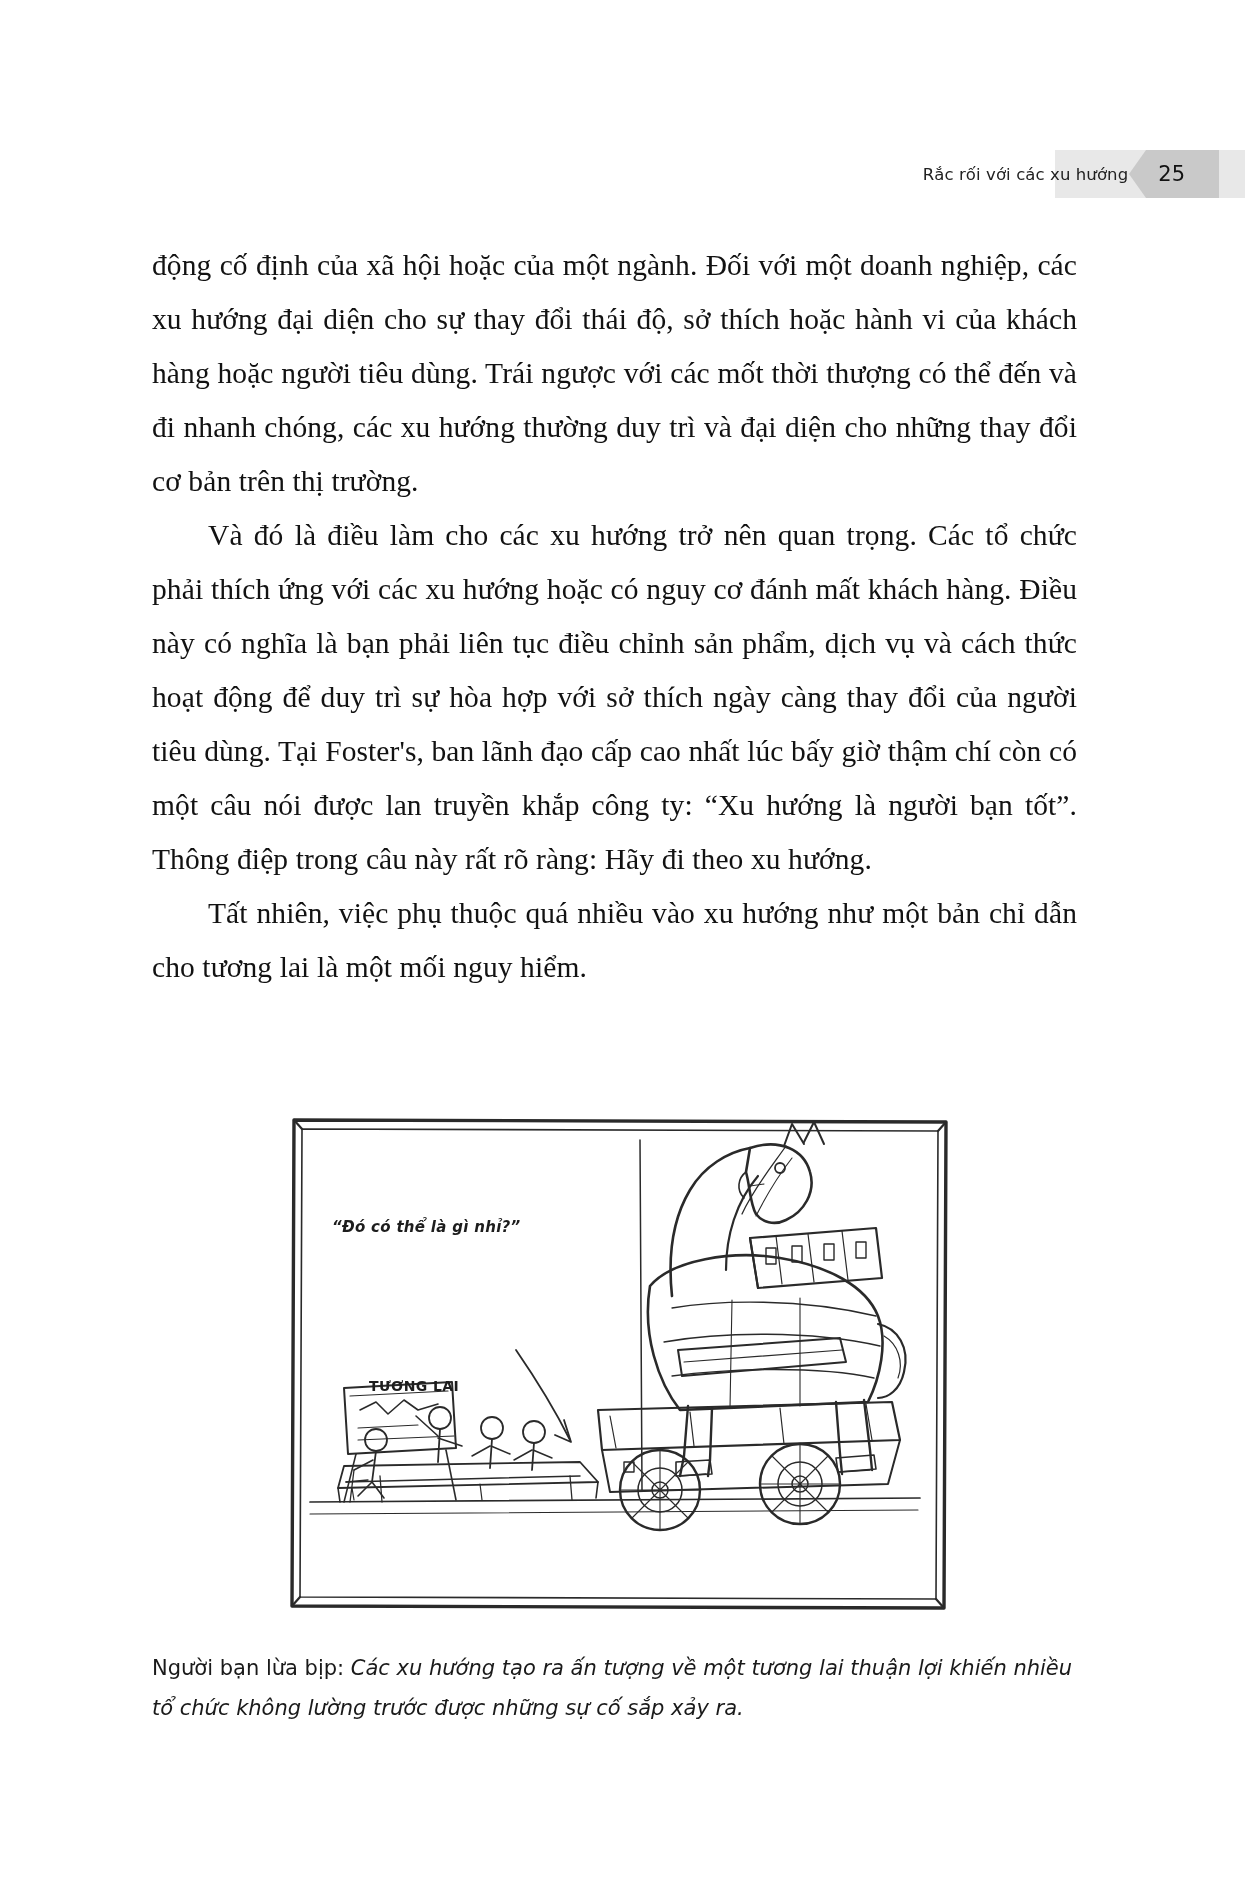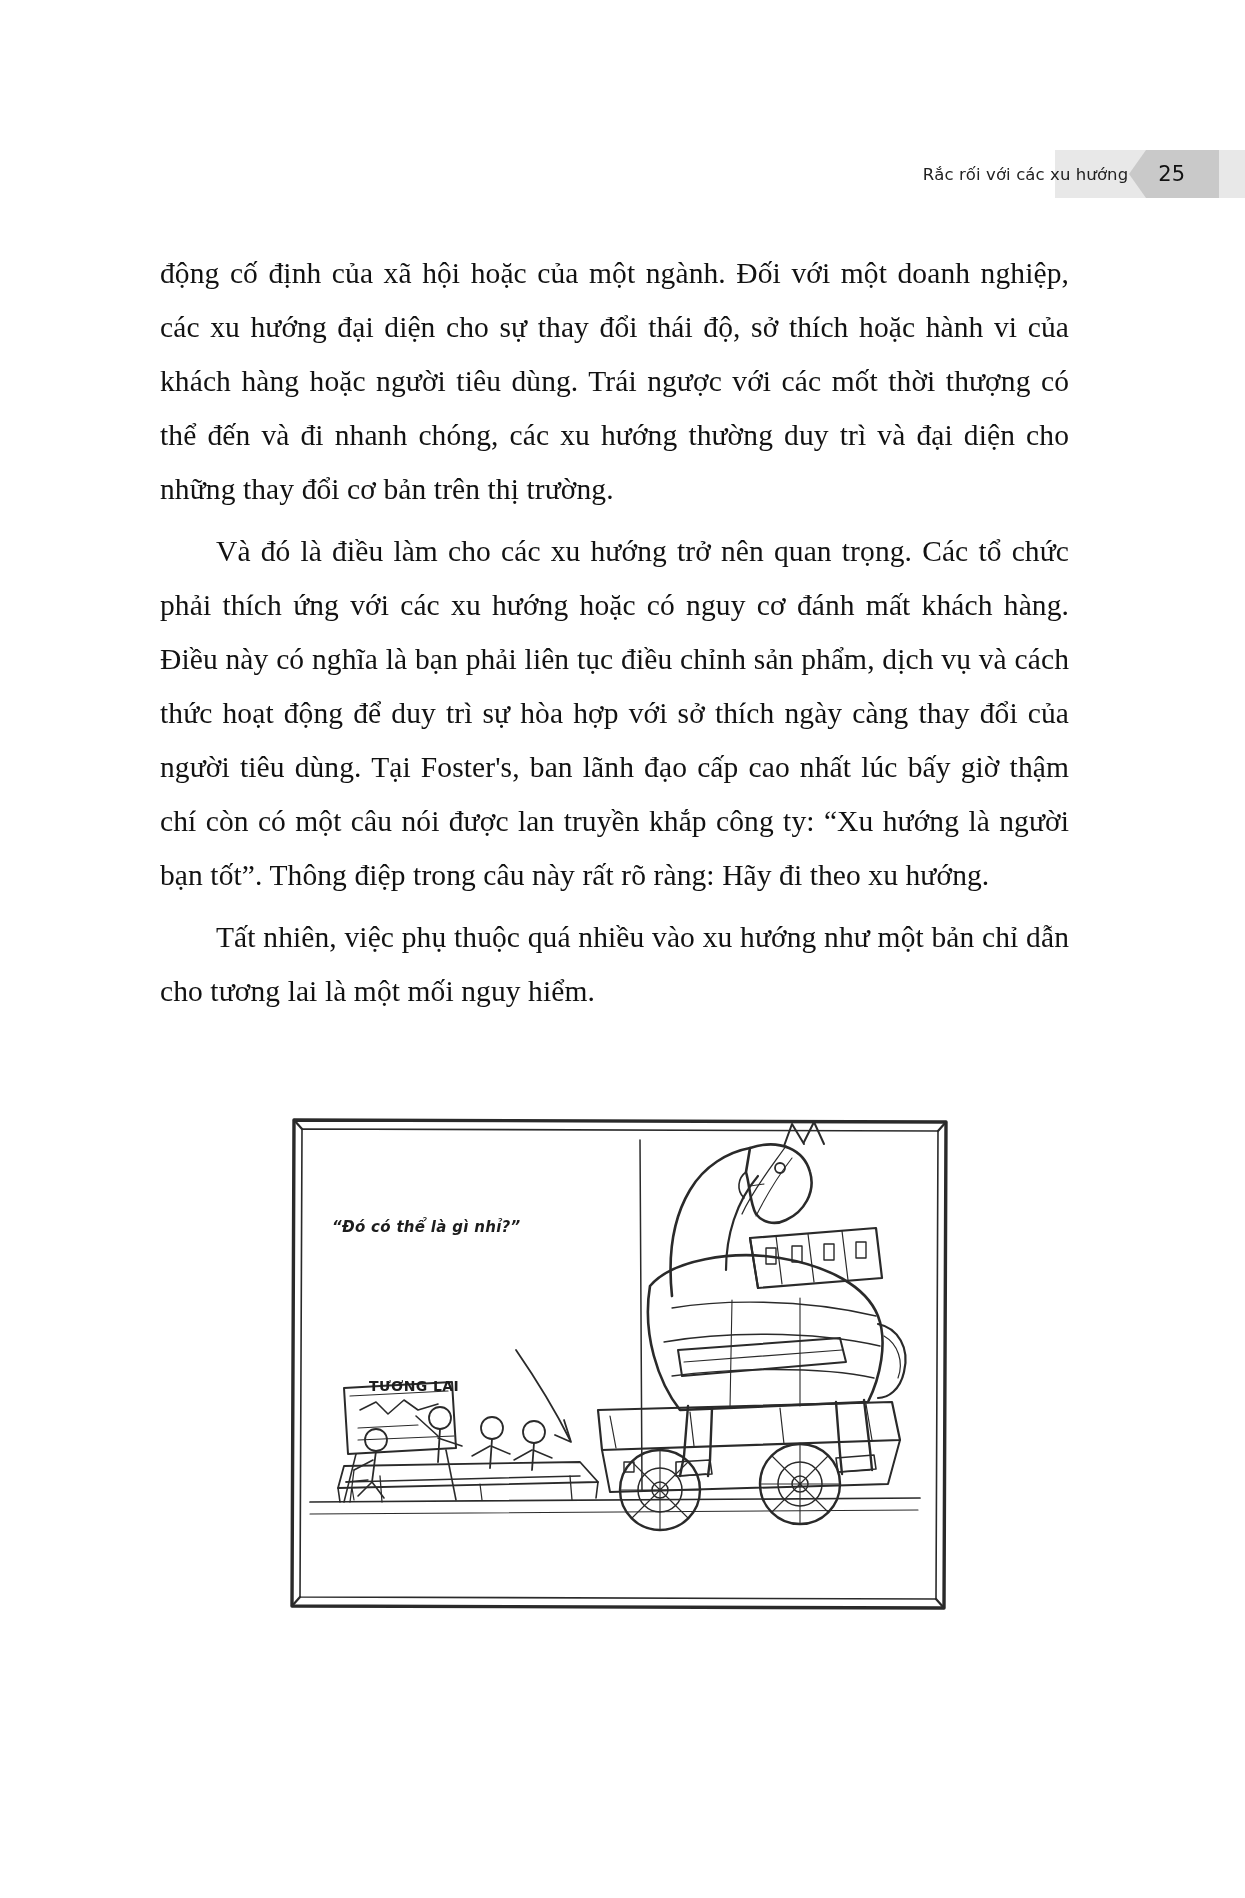--- a/index.html
+++ b/index.html
@@ -77,21 +77,21 @@
   }
 
   
   .body-col {
     position: absolute;
     top: 238px;
     left: 152px;
     width: 925px;
   }
   p.para {
-    margin: 8px;
+    margin: 0;
     font-size: 29.5px;
     line-height: 54px;
     text-align: justify;
     text-justify: inter-word;
     color: #121212;
     letter-spacing: 0.1px;
   }
   p.para + p.para {
     text-indent: 56px;
   }
@@ -281,14 +281,17 @@
     </svg>
 
     <div style="position:absolute; left:52px; top:108px; width:300px;
                 font-family:'DejaVu Sans', sans-serif; font-size:15px; font-weight:700;
                 font-style:italic; color:#1d1d1d; letter-spacing:0.3px;">“Đó có thể là gì nhỉ?”</div>
     <div style="position:absolute; left:72px; top:268px; width:120px;
                 font-family:'DejaVu Sans', sans-serif; font-size:14px; font-weight:700;
                 color:#1d1d1d; letter-spacing:0.4px;margin-left:17px;">TƯƠNG LAI</div>
   </div>
 
+  <div class="caption">
+    <span class="cap-lead">Người bạn lừa bịp: </span><span class="cap-ital">Các xu hướng tạo ra ấn tượng về một tương lai thuận lợi khiến nhiều tổ chức không lường trước được những sự cố sắp xảy ra.</span>
+  </div>
 
 </div>
 
 </body></html>

